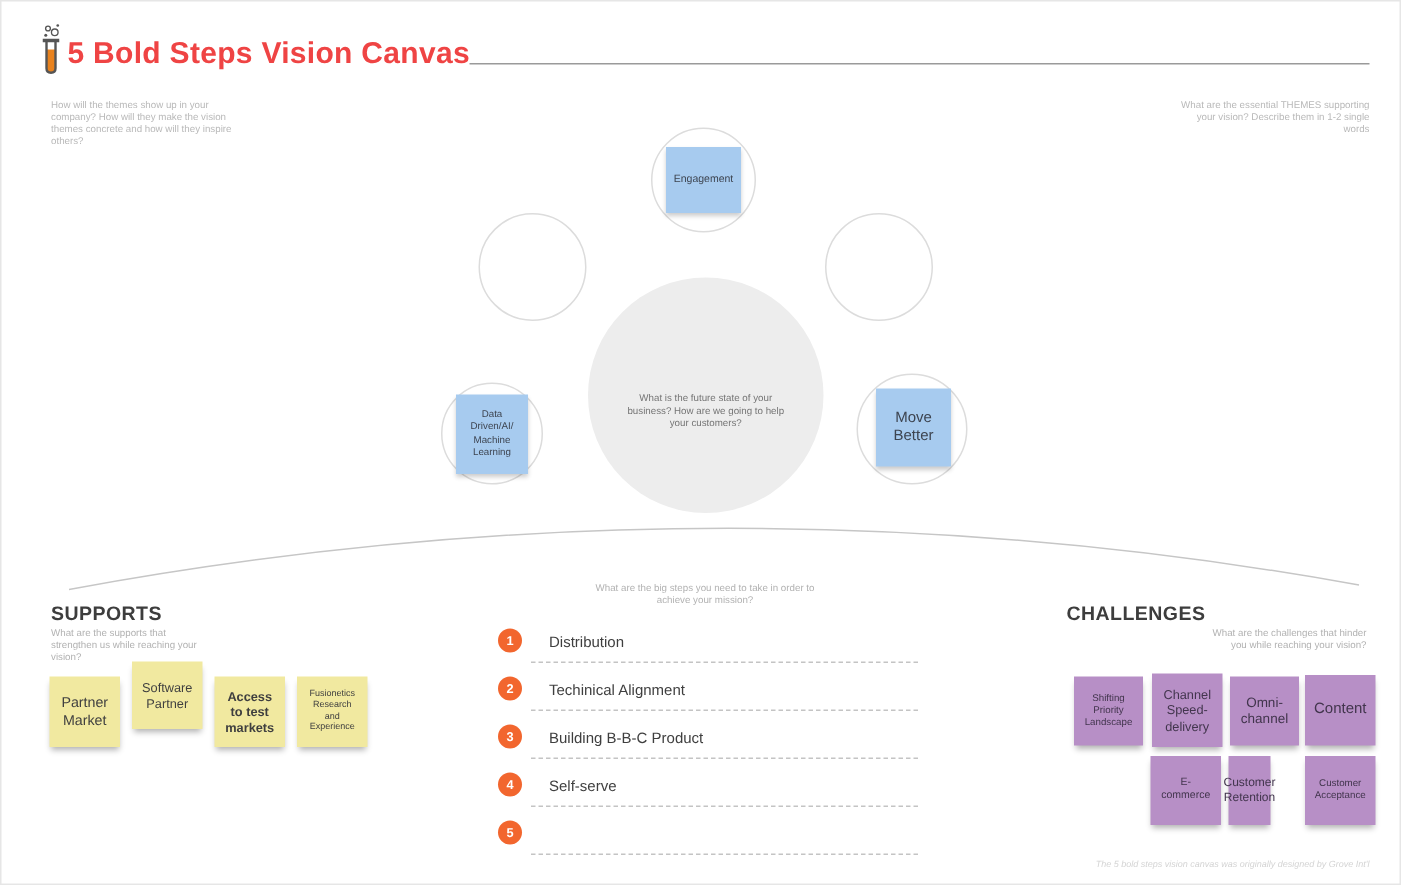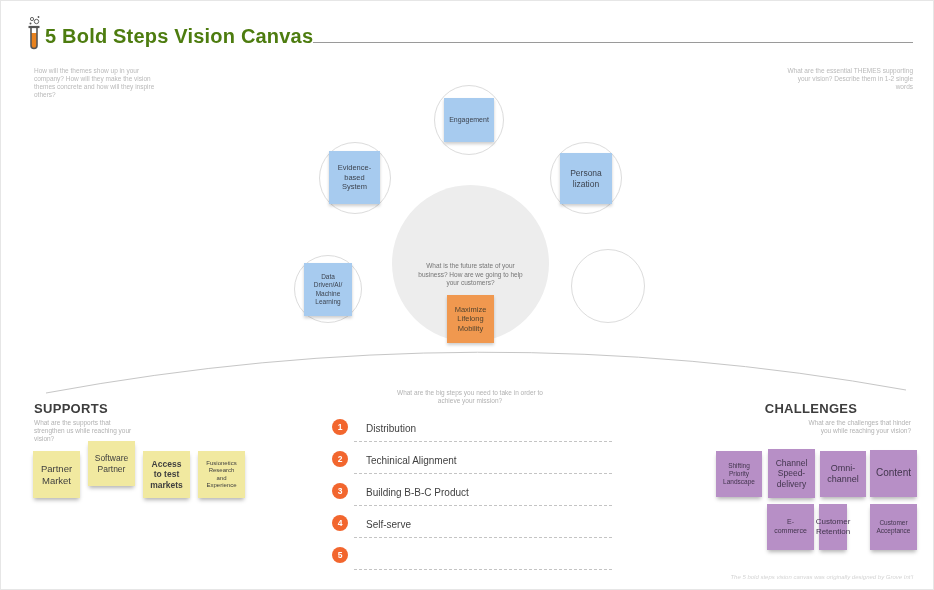--- a/index.html
+++ b/index.html
@@ -1,20 +1,20 @@
 <!DOCTYPE html>
 <html style="--accent-orange: #f2662e; --sticky-blue: #a7cbef; --sticky-orange: #f0984f; --sticky-yellow: #f1e9a0; --sticky-purple: #b78fc6;"><head>
 <meta charset="utf-8">
 <style>
   html,body{margin:0;padding:0;background:#fff;}
   body{font-family:"Liberation Sans",sans-serif;-webkit-font-smoothing:antialiased;}
   #canvas{position:relative;width:934px;height:590px;background:#fff;border:1px solid #e6e6e6;box-sizing:border-box;overflow:hidden;}
 
   
-  .page-title{position:absolute;left:44px;top:24px;font-size:20px;font-weight:700;color:#4d7c0f;letter-spacing:.2px;}
+  .page-title{position:absolute;left:44px;top:24px;font-size:20px;font-weight:700;color:#ef4444;letter-spacing:.2px;}
   .title-divider{position:absolute;left:312px;top:41px;width:600px;border-top:1px solid #9a9a9a;}
   .hint{position:absolute;font-size:6.5px;line-height:8px;color:#b9b9b9;}
   .hint-left{left:33px;top:66px;width:128px;text-align:left;}
   .hint-right{left:782px;top:66px;width:130px;text-align:right;}
 
   
   .circle{position:absolute;border-radius:50%;}
   .theme-circle{background:#fff;border:1px solid #dcdcdc;box-sizing:border-box;}
   .vision-circle{background:#ededed;}
 
@@ -73,32 +73,26 @@
   <div class="circle theme-circle" style="left:433px;top:84px;width:70px;height:70px;"></div>
   <div class="circle theme-circle" style="left:318px;top:141px;width:72px;height:72px;"></div>
   <div class="circle theme-circle" style="left:549px;top:141px;width:72px;height:72px;"></div>
   <div class="circle theme-circle" style="left:293px;top:254px;width:68px;height:68px;"></div>
   <div class="circle theme-circle" style="left:570px;top:248px;width:74px;height:74px;"></div>
 
   <div class="circle vision-circle" style="left:391px;top:184px;width:157px;height:157px;"></div>
   <div class="vision-prompt">What is the future state of your business? How are we going to help your customers?</div>
 
   <div class="sticky blue" style="left:443px;top:97px;width:50px;height:44px;font-size:7px;">Engagement</div>
-  <div class="sticky blue" style="left:328px;top:150px;width:51px;height:53px;font-size:7.5px;">Evidence-
-based
-System</div>
-  <div class="sticky blue" style="left:559px;top:152px;width:52px;height:51px;font-size:8.5px;">Persona
-lization</div>
   <div class="sticky blue" style="left:303px;top:262px;width:48px;height:53px;font-size:6.5px;">Data
 Driven/AI/
 Machine
 Learning</div>
-  <div class="sticky orange" style="left:446px;top:294px;width:47px;height:48px;font-size:7.5px;">Maximize
-Lifelong
-Mobility</div>
+  <div class="sticky blue" style="left:583px;top:258px;width:50px;height:52px;font-size:10px;">Move
+Better</div>
 
   <svg class="arc-svg" width="934" height="70" viewBox="0 0 934 70">
     <path d="M 45 62 Q 478 -18 905 59" fill="none" stroke="#c6c6c6" stroke-width="1"></path>
   </svg>
 
   <div class="section-prompt" style="left:389px;top:388px;width:160px;text-align:center;">What are the big steps you need to take in order to achieve your mission?</div>
 
   <div class="step-row" style="top:418px;">
     <div class="step-num">1</div>
     <div class="step-label">Distribution</div>
@@ -132,21 +126,21 @@
   <div class="sticky yellow" style="left:87px;top:440px;width:47px;height:45px;font-size:8.5px;">Software
 Partner</div>
   <div class="sticky yellow" style="left:142px;top:450px;width:47px;height:47px;font-size:8.5px;font-weight:bold;">Access
 to test
 markets</div>
   <div class="sticky yellow" style="left:197px;top:450px;width:47px;height:47px;font-size:6px;">Fusionetics
 Research
 and
 Experience</div>
 
-  <div class="section-heading" style="left:710px;top:400px;width:200px;text-align:center;">CHALLENGES</div>
+  <div class="section-heading" style="left:710px;top:400px;width:200px;text-align:left;">CHALLENGES</div>
   <div class="section-prompt" style="left:805px;top:418px;width:105px;text-align:right;">What are the challenges that hinder you while reaching your vision?</div>
   <div class="sticky purple" style="left:715px;top:450px;width:46px;height:46px;font-size:6.5px;">Shifting
 Priority
 Landscape</div>
   <div class="sticky purple" style="left:767px;top:448px;width:47px;height:49px;font-size:8.5px;">Channel
 Speed-
 delivery</div>
   <div class="sticky purple" style="left:819px;top:450px;width:46px;height:46px;font-size:9px;">Omni-
 channel</div>
   <div class="sticky purple" style="left:869px;top:449px;width:47px;height:47px;font-size:10px;">Content</div>

